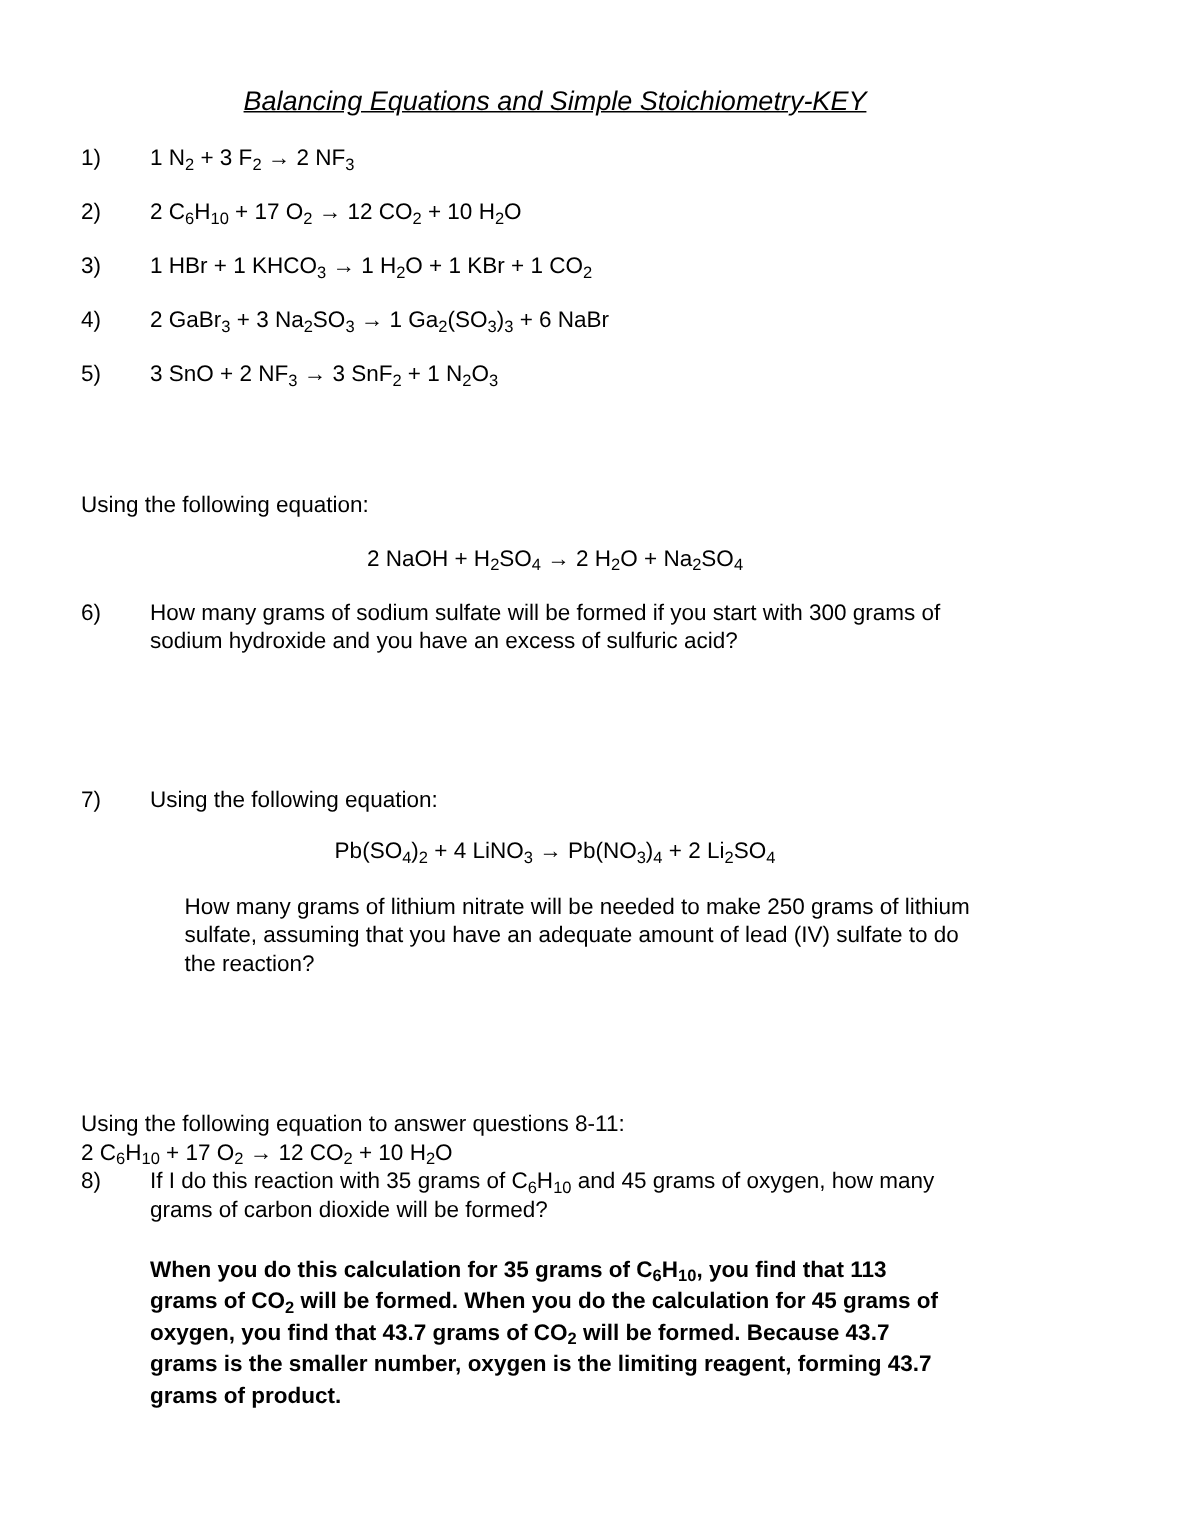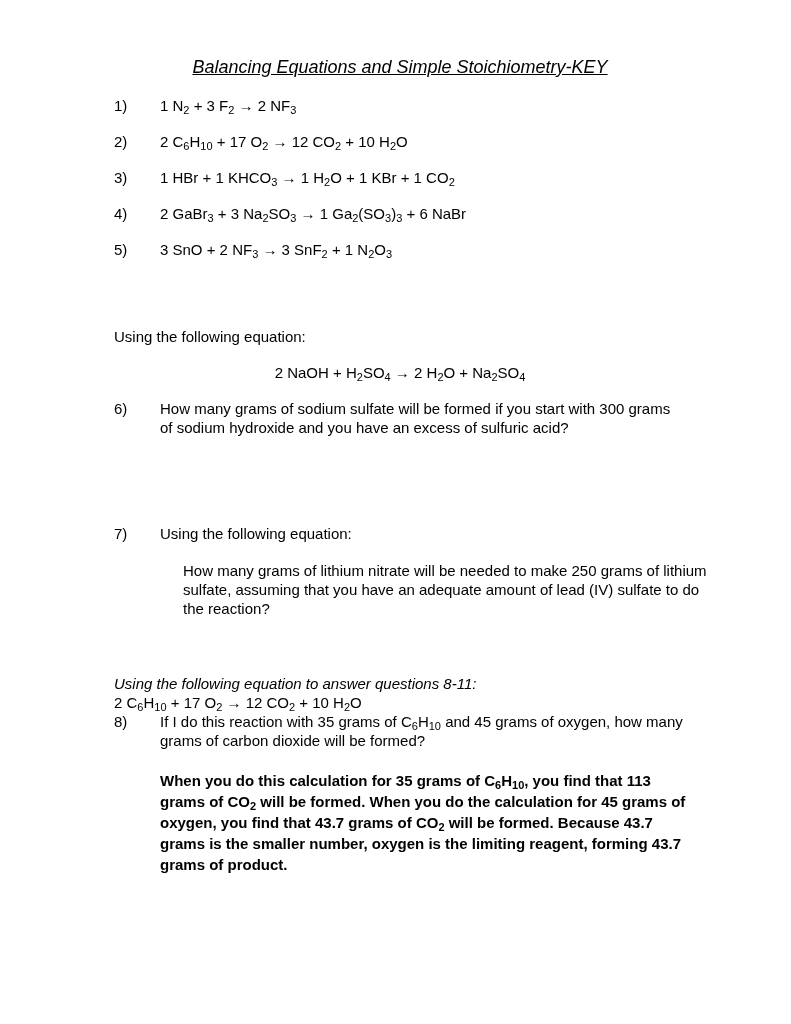--- a/index.html
+++ b/index.html
@@ -6,21 +6,21 @@
   .page {
     position: relative;
     width: 791px;
     height: 1024px;
     box-sizing: border-box;
     background: #ffffff;
     color: #000000;
     font-family: "Liberation Sans", "DejaVu Sans", sans-serif;
     font-size: 15px;
     line-height: 19px;
-    padding: 56px 105px 0 114px;
+    padding: 56px 105px 0 54px;
     overflow: hidden;
   }
   .title {
     font-size: 18px;
     line-height: 22px;
     font-weight: normal;
     font-style: italic;
     text-decoration: underline;
     text-align: center;
     margin: 0 0 18px 0;
@@ -29,21 +29,21 @@
   .row { display: flex; margin: 0 0 17px 0; }
   .num { flex: 0 0 46px; }
   .eqtext { flex: 1 1 auto; }
   .sec6-lead { margin: 68px 0 0 0; }
   .center-eq { text-align: center; margin: 17px 0 0 0; }
   .q-row { display: flex; margin: 17px 0 0 0; }
   .q-text { width: 527px; }
   .sec7-row { margin: 87px 0 0 0; }
   .center-eq7 { text-align: center; margin: 15px 0 0 0; }
   .para7 { margin: 18px 0 0 69px; width: 527px; }
-  .sec8-lead { margin: 56px 0 0 0; font-style: italic; }
+  .sec8-lead { margin: 88px 0 0 0; }
   .sec8-eq { margin: 0; }
   .q8-row { display: flex; margin: 0; }
   .answer {
     font-weight: bold;
     line-height: 21px;
     margin: 20px 0 0 46px;
     width: 528px;
   }
   sub { font-size: 11px; line-height: 0; vertical-align: -3px; }
   .arrow { font-weight: bold; }
@@ -86,20 +86,21 @@
   <div class="q-row">
     <span class="num">6)</span>
     <span class="q-text">How many grams of sodium sulfate will be formed if you start with 300 grams of sodium hydroxide and you have an excess of sulfuric acid?</span>
   </div>
 
   <div class="row sec7-row">
     <span class="num">7)</span>
     <span class="eqtext">Using the following equation:</span>
   </div>
 
+  <p class="center-eq7">Pb(SO<sub>4</sub>)<sub>2</sub> + 4 LiNO<sub>3</sub> <span class="arrow">→</span> Pb(NO<sub>3</sub>)<sub>4</sub> + 2 Li<sub>2</sub>SO<sub>4</sub></p>
 
   <p class="para7">How many grams of lithium nitrate will be needed to make 250 grams of lithium sulfate, assuming that you have an adequate amount of lead (IV) sulfate to do the reaction?</p>
 
   <p class="sec8-lead">Using the following equation to answer questions 8-11:</p>
 
   <p class="sec8-eq">2 C<sub>6</sub>H<sub>10</sub> + 17 O<sub>2</sub> <span class="arrow">→</span> 12 CO<sub>2</sub> + 10 H<sub>2</sub>O</p>
 
   <div class="q8-row">
     <span class="num">8)</span>
     <span class="q-text">If I do this reaction with 35 grams of C<sub>6</sub>H<sub>10</sub> and 45 grams of oxygen, how many grams of carbon dioxide will be formed?</span>

